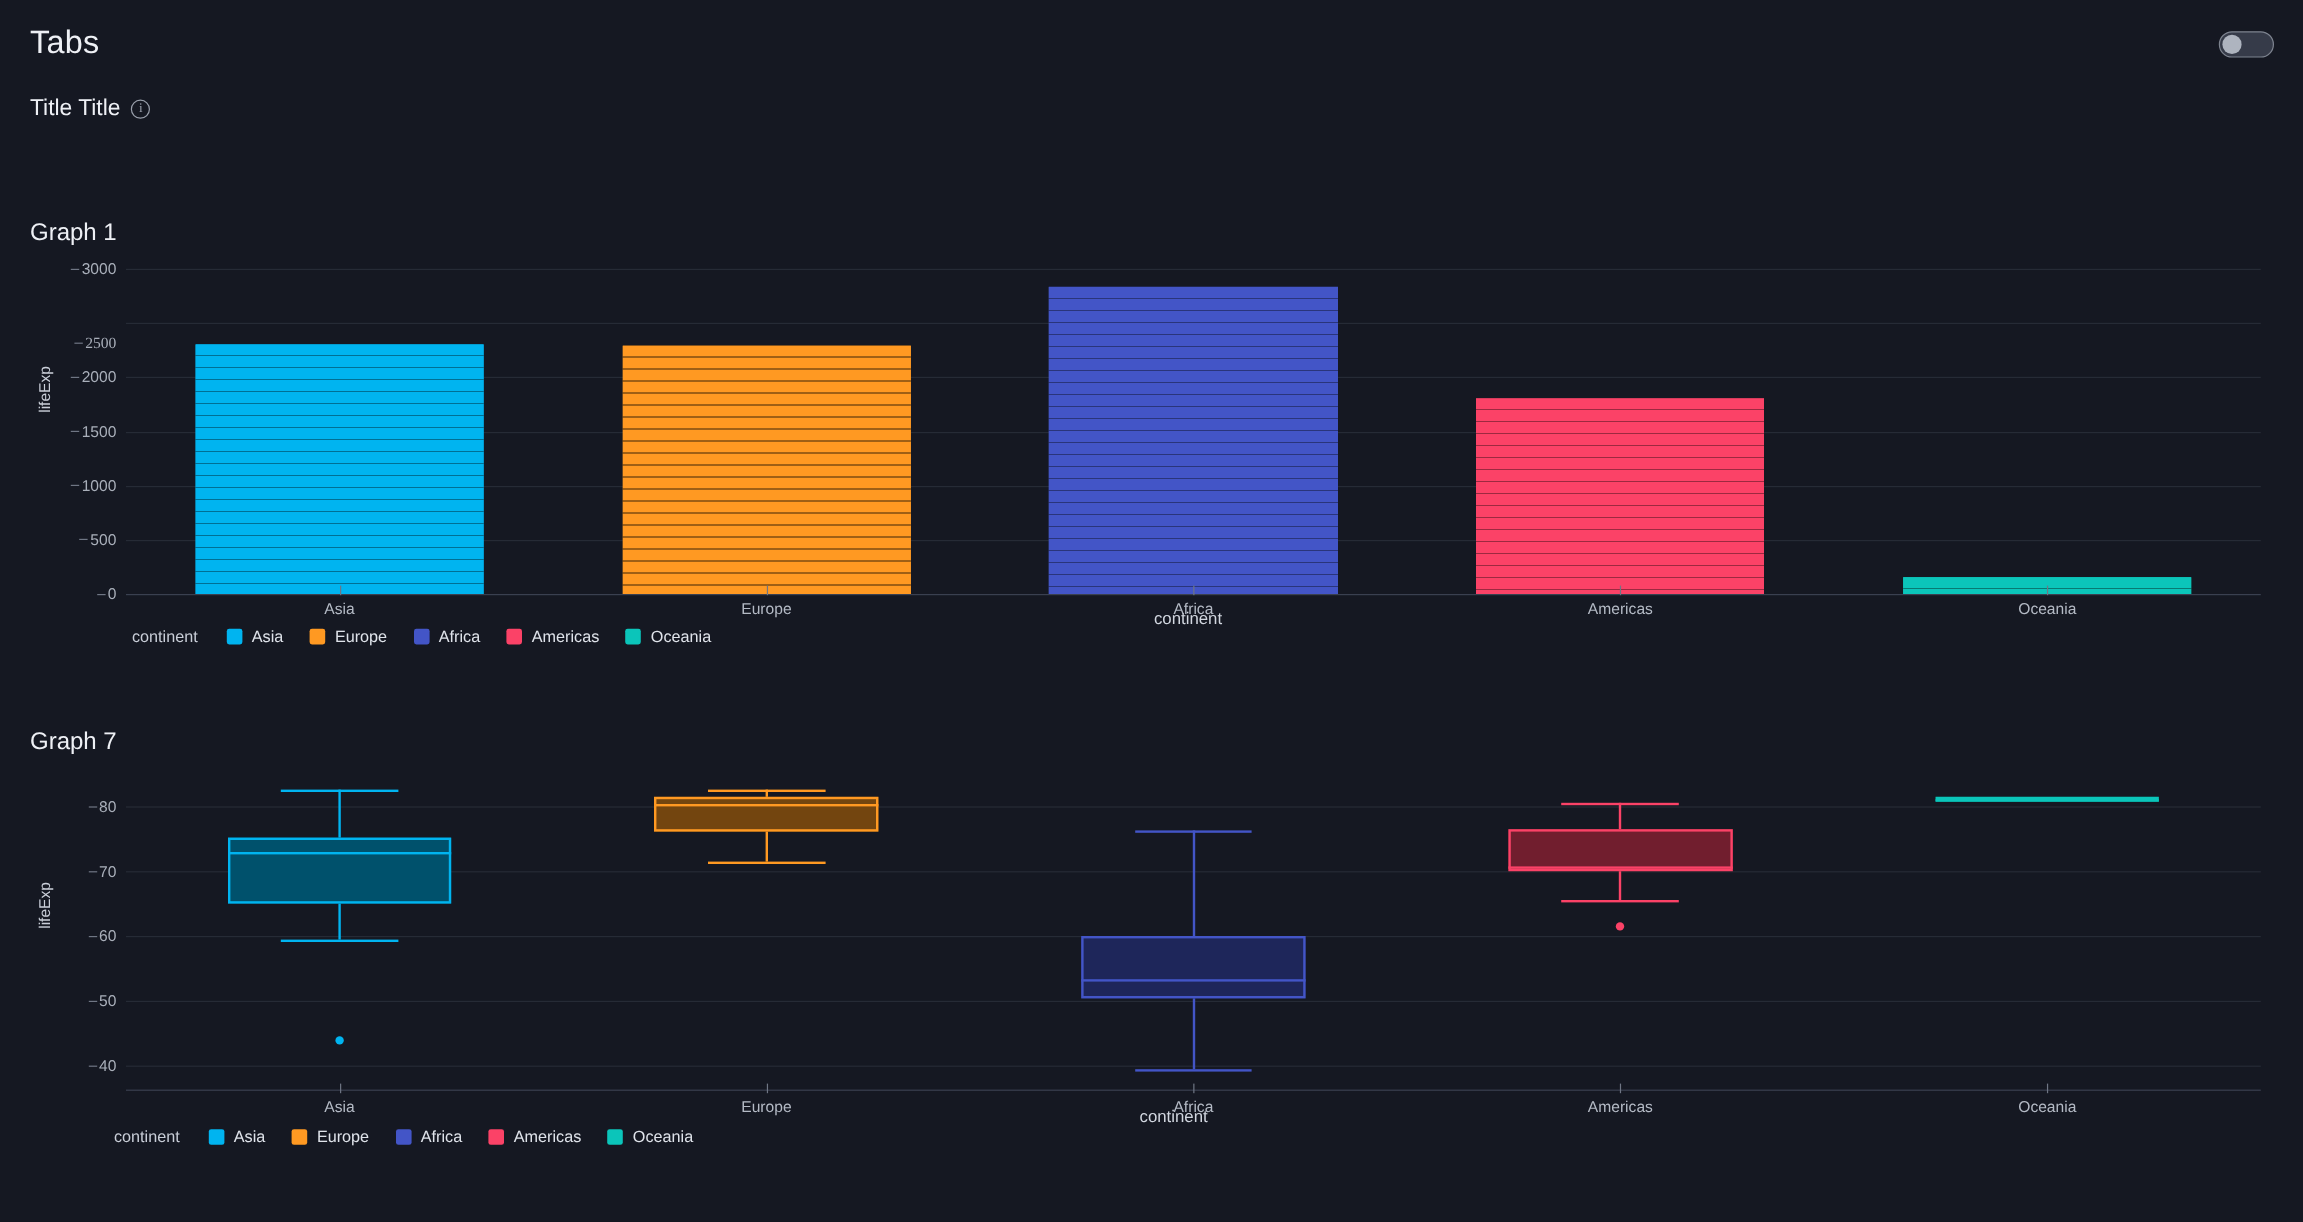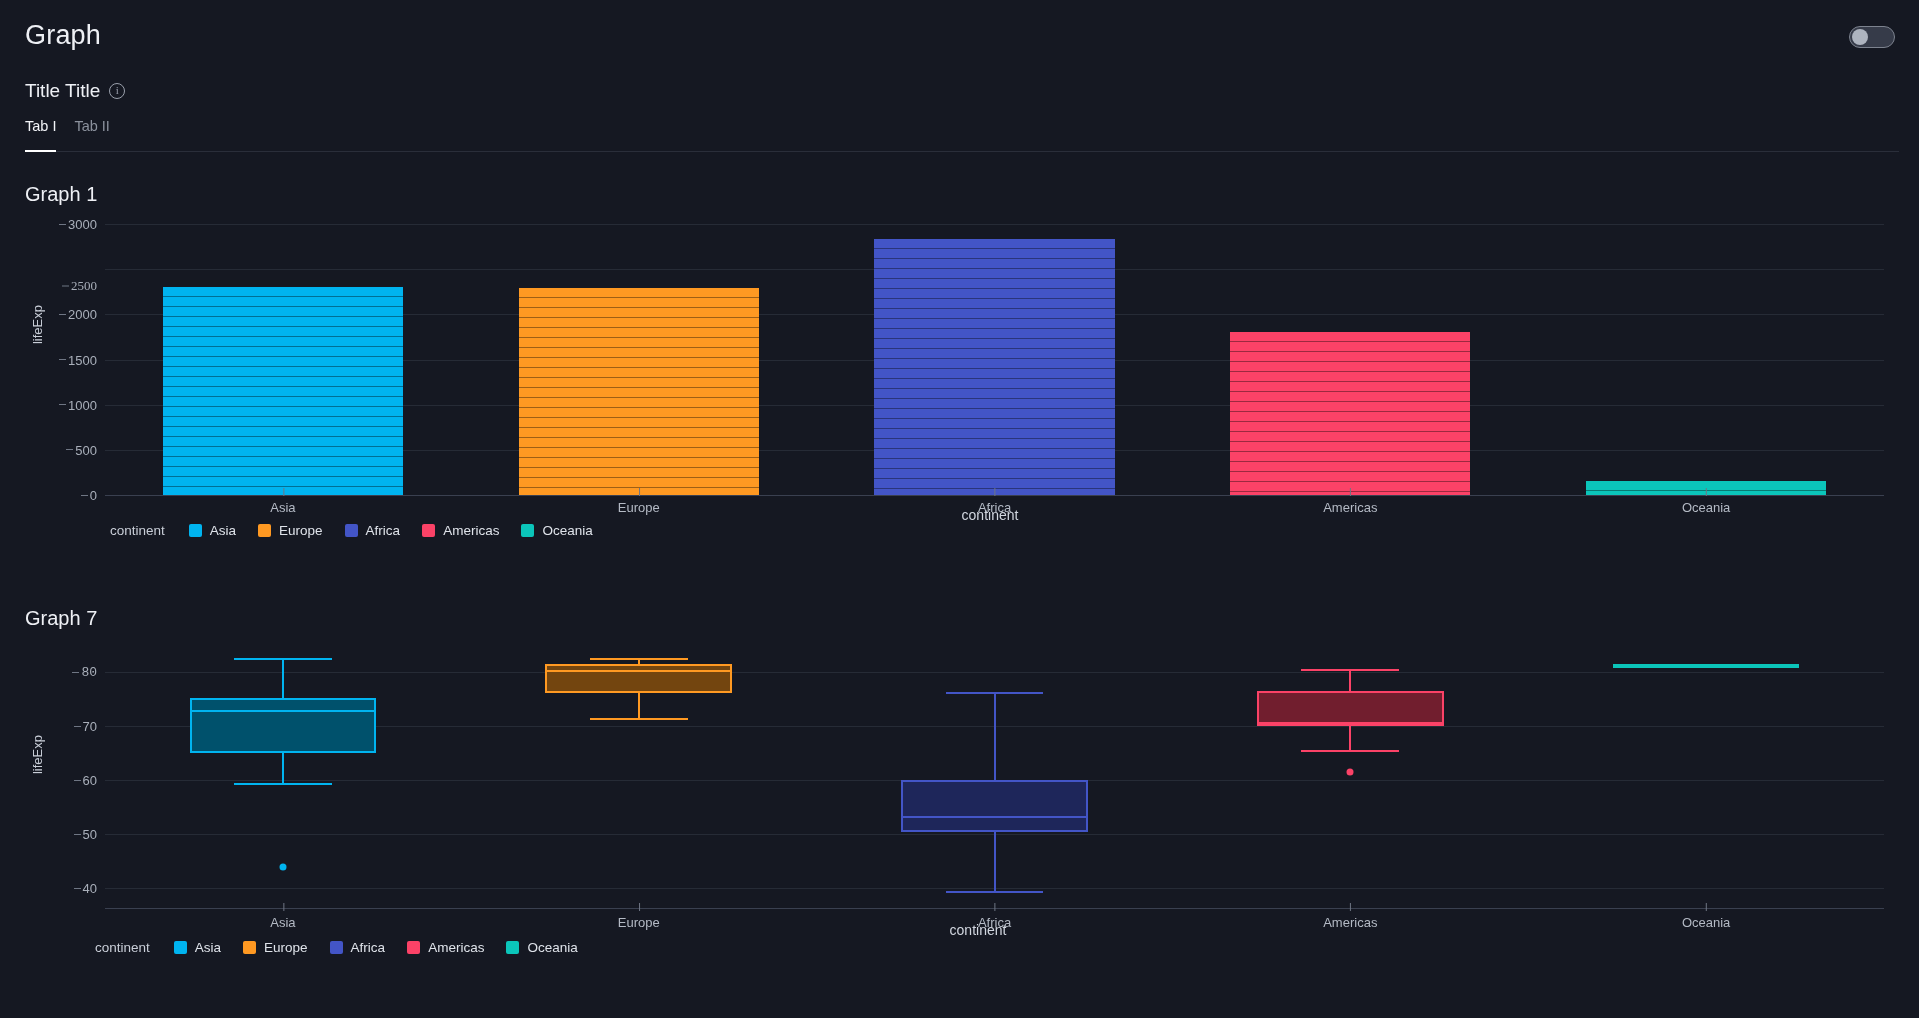--- a/index.html
+++ b/index.html
@@ -121,37 +121,33 @@
   .bp-box { position: absolute; border-width: 2px; border-style: solid; }
   .bp-median, .bp-whisk-cap { position: absolute; height: 2px; }
   .bp-stem { position: absolute; width: 2px; }
   .bp-outlier { position: absolute; width: 7px; height: 7px; border-radius: 50%; transform: translate(-50%,-50%); }
 </style>
 </head>
 <body>
 
 <div class="page">
 
-  <div class="app-title">Graph</div>
+  <div class="app-title">Tabs</div>
 
   <div class="toggle-wrap">
     <div class="toggle">
       <div class="knob"></div>
     </div>
   </div>
 
   <div class="tabs-title-row">
     <span class="tabs-title">Title Title</span>
     <span class="info-icon">i</span>
   </div>
 
-  <div class="tabbar">
-    <div class="tab active">Tab I</div>
-    <div class="tab">Tab II</div>
-  </div>
 
   <div class="graph-title" id="g1-title">Graph 1</div>
   <div class="axis-label-y" id="ylab1">lifeExp</div>
   <div class="plot" id="plot1">
     <div class="inner" id="plot1-inner">
         <div class="axisline" style="top: 280px;"></div>
         <div class="ytick" style="top: 280px;">0<div class="ytick-dash"></div></div>
         <div class="gridline" style="top: 234.839px;"></div>
         <div class="ytick" style="top: 234.839px;">500<div class="ytick-dash"></div></div>
         <div class="gridline" style="top: 189.677px;"></div>
@@ -209,21 +205,21 @@
     <div class="inner" id="plot2-inner">
         <div class="gridline" style="top: 243.367px;"></div>
         <div class="ytick" style="top: 243.367px;">40<div class="ytick-dash"></div></div>
         <div class="gridline" style="top: 189.286px;"></div>
         <div class="ytick" style="top: 189.286px;">50<div class="ytick-dash"></div></div>
         <div class="gridline" style="top: 135.204px;"></div>
         <div class="ytick" style="top: 135.204px;">60<div class="ytick-dash"></div></div>
         <div class="gridline" style="top: 81.1224px;"></div>
         <div class="ytick" style="top: 81.1224px;">70<div class="ytick-dash"></div></div>
         <div class="gridline" style="top: 27.0408px;"></div>
-        <div class="ytick" style="top: 27.0408px; font-family: Liberation Mono, monospace;">80<div class="ytick-dash"></div></div>
+        <div class="ytick" style="top: 27.0408px;">80<div class="ytick-dash"></div></div>
         <div class="axisline" style="top: 263px;"></div>
         <div class="bp" style="left: 0px; right: 0px;">
           <div class="bp-box" style="left: 4.75%; width: 10.5%; top: 53px; height: 55.1633px; border-color: rgb(0, 180, 240); background: rgb(0, 81, 108);"></div>
           <div class="bp-median" style="left: 4.75%; width: 10.5%; top: 64.898px; background: rgb(0, 180, 240);"></div>
           <div class="bp-stem" style="left: calc(10% - 1px); top: 12.9796px; height: 40.0204px; background: rgb(0, 180, 240);"></div>
           <div class="bp-whisk-cap" style="left: 7.25%; width: 5.5%; top: 12.9796px; background: rgb(0, 180, 240);"></div>
           <div class="bp-stem" style="left: calc(10% - 1px); top: 108.163px; height: 29.7449px; background: rgb(0, 180, 240);"></div>
           <div class="bp-whisk-cap" style="left: 7.25%; width: 5.5%; top: 137.908px; background: rgb(0, 180, 240);"></div>
           <div class="bp-outlier" style="left: 10%; top: 221.735px; background: rgb(0, 180, 240);"></div>
         </div>

